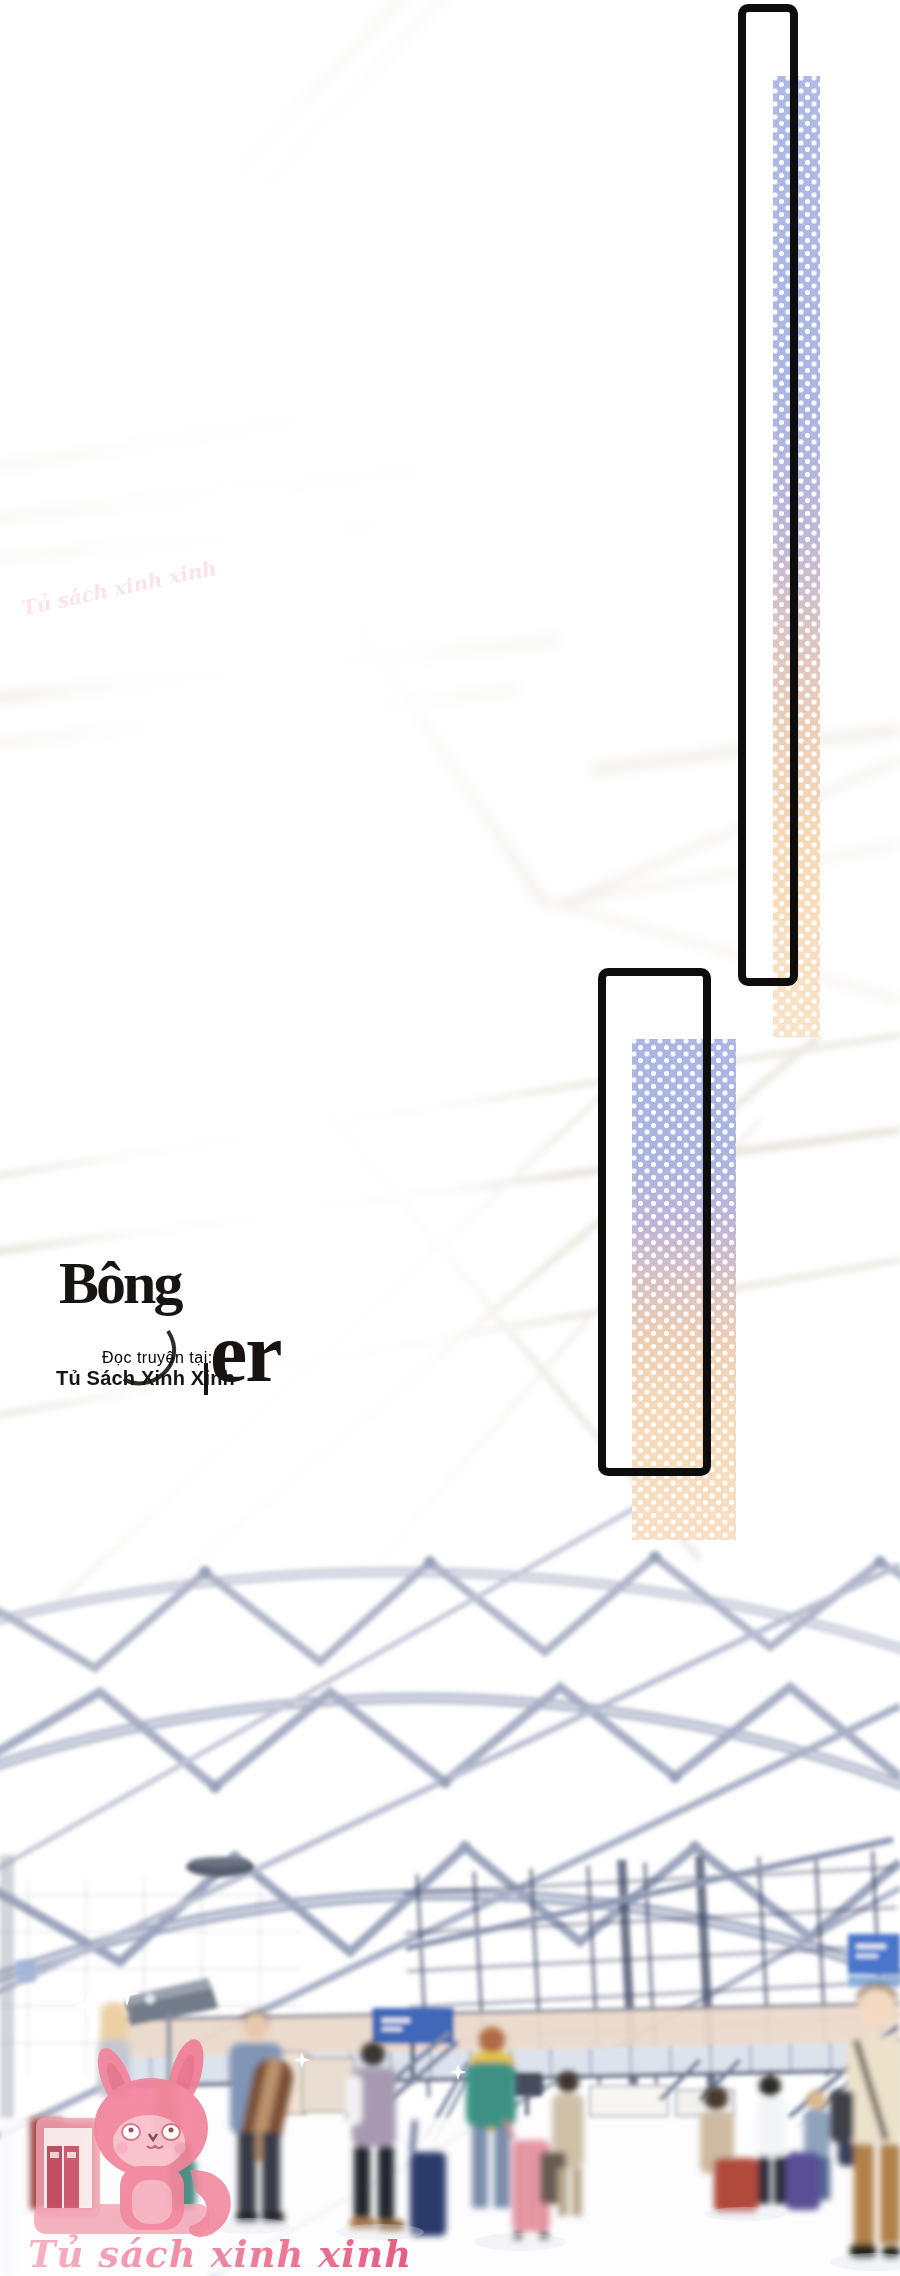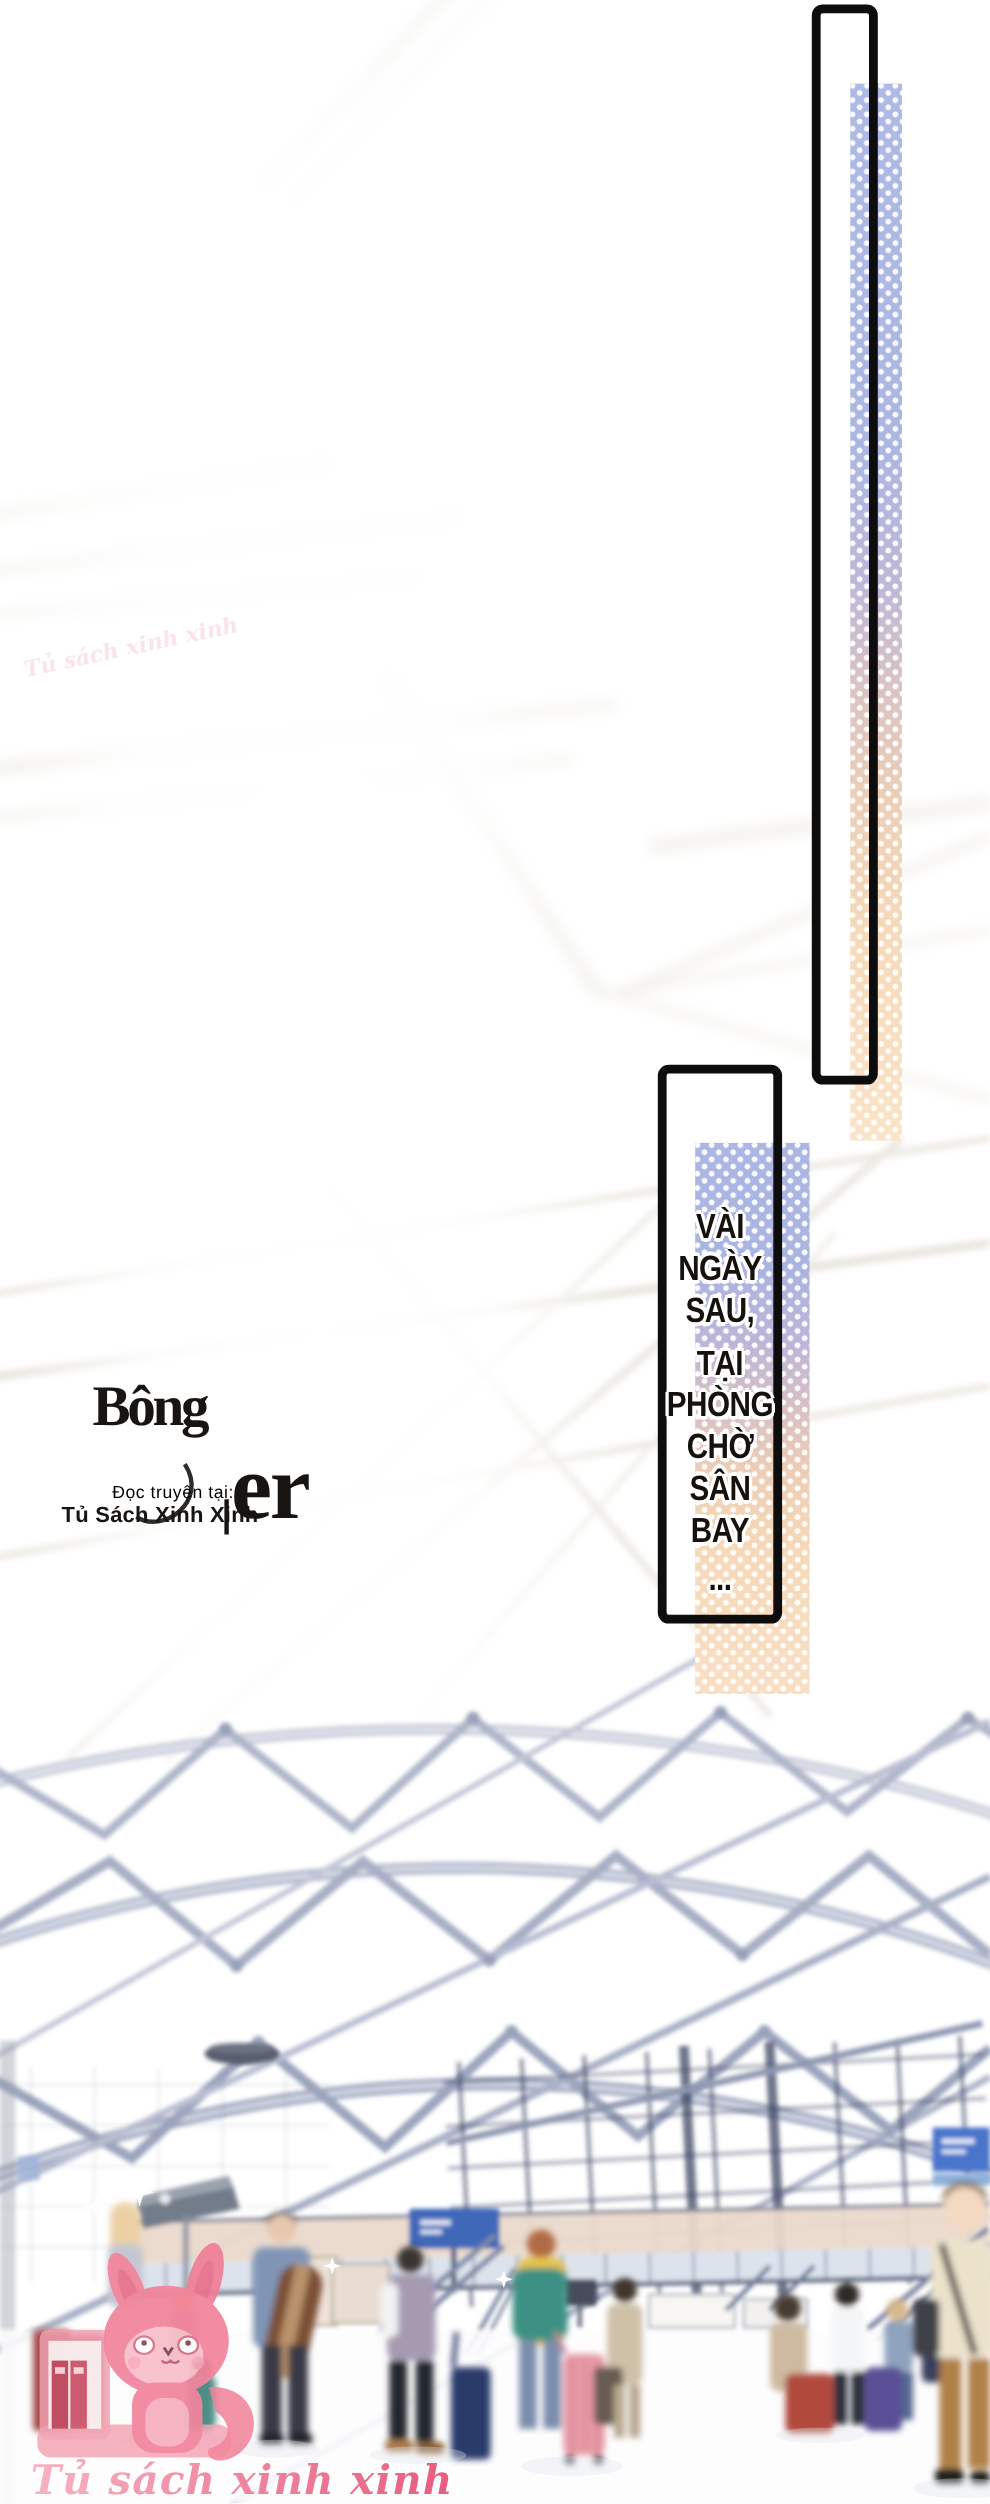--- a/index.html
+++ b/index.html
@@ -20,22 +20,22 @@
   
   .caption{position:absolute;left:598px;top:1096px;width:113px;z-index:4;text-align:center;}
   .cap-line{line-height:38px;font-size:27px;font-weight:700;color:#16110d;
     letter-spacing:-.5px;transform:scaleY(1.18);
     text-shadow:-3px 0 0 #fff,3px 0 0 #fff,0 -3px 0 #fff,0 3px 0 #fff,
       -2px -2px 0 #fff,2px -2px 0 #fff,-2px 2px 0 #fff,2px 2px 0 #fff;}
   .gap-before{margin-top:10px;}
   .gap-before-sm{margin-top:6px;}
   
   .logo{position:absolute;left:50px;top:1245px;width:270px;height:170px;z-index:4;color:#181411;}
-  .logo-main{position:absolute;left:34px;top:8px;font-family:"Liberation Serif",serif;
-    font-weight:700;font-size:52px;line-height:1;letter-spacing:-3px;}
+  .logo-main{position:absolute;left:9px;top:8px;font-family:"Liberation Serif",serif;
+    font-weight:700;font-size:60px;line-height:1;letter-spacing:-3px;}
   .logo-suffix{position:absolute;left:160px;top:66px;font-family:"Liberation Serif",serif;
     font-weight:700;font-size:84px;line-height:1;letter-spacing:-2px;text-align:right;}
   .logo-tagline{position:absolute;left:52px;top:104px;font-size:16px;color:#000000;letter-spacing:.5px;}
   .logo-site{position:absolute;left:6px;top:122px;font-size:20px;font-weight:700;letter-spacing:.2px;}
   .logo-bar{position:absolute;left:154px;top:118px;width:4px;height:32px;background:#181411;}
   
   .side-watermark{position:absolute;left:20px;top:576px;z-index:4;
     font-family:"DejaVu Serif",serif;font-style:italic;font-weight:700;
     font-size:20px;color:#f3b9c9;opacity:.38;transform:rotate(-12deg);}
   .mascot-caption{position:absolute;left:28px;top:2232px;z-index:5;
@@ -374,31 +374,20 @@
 </svg>
 
 <div class="panel-bg" style="left:738px;top:4px;width:60px;height:982px;"></div>
 <div class="strip strip1" style="left:773px;top:76px;width:47px;height:961px;"></div>
 <div class="panel-border" style="left:738px;top:4px;width:60px;height:982px;"></div>
 
 <div class="panel-bg" style="left:598px;top:968px;width:113px;height:508px;"></div>
 <div class="strip strip2" style="left:632px;top:1039px;width:104px;height:501px;"></div>
 <div class="panel-border" style="left:598px;top:968px;width:113px;height:508px;"></div>
 
-<div class="caption">
-  <div class="cap-line">VÀI</div>
-  <div class="cap-line">NGÀY</div>
-  <div class="cap-line">SAU,</div>
-  <div class="cap-line gap-before">TẠI</div>
-  <div class="cap-line">PHÒNG</div>
-  <div class="cap-line">CHỜ</div>
-  <div class="cap-line">SÂN</div>
-  <div class="cap-line">BAY</div>
-  <div class="cap-line gap-before-sm">...</div>
-</div>
 
 <div class="logo">
   <span class="logo-main">Bông</span>
   <span class="logo-suffix">er</span>
   <svg width="270" height="170" viewBox="0 0 270 170" style="left:0;top:0;">
     <path d="M118,86 C140,120 98,150 74,134" stroke="#181411" stroke-width="4" fill="none" opacity=".9"></path>
   </svg>
   <span class="logo-tagline">Đọc truyện tại:</span>
   <span class="logo-site">Tủ Sách Xinh Xinh</span>
   <span class="logo-bar"></span>

